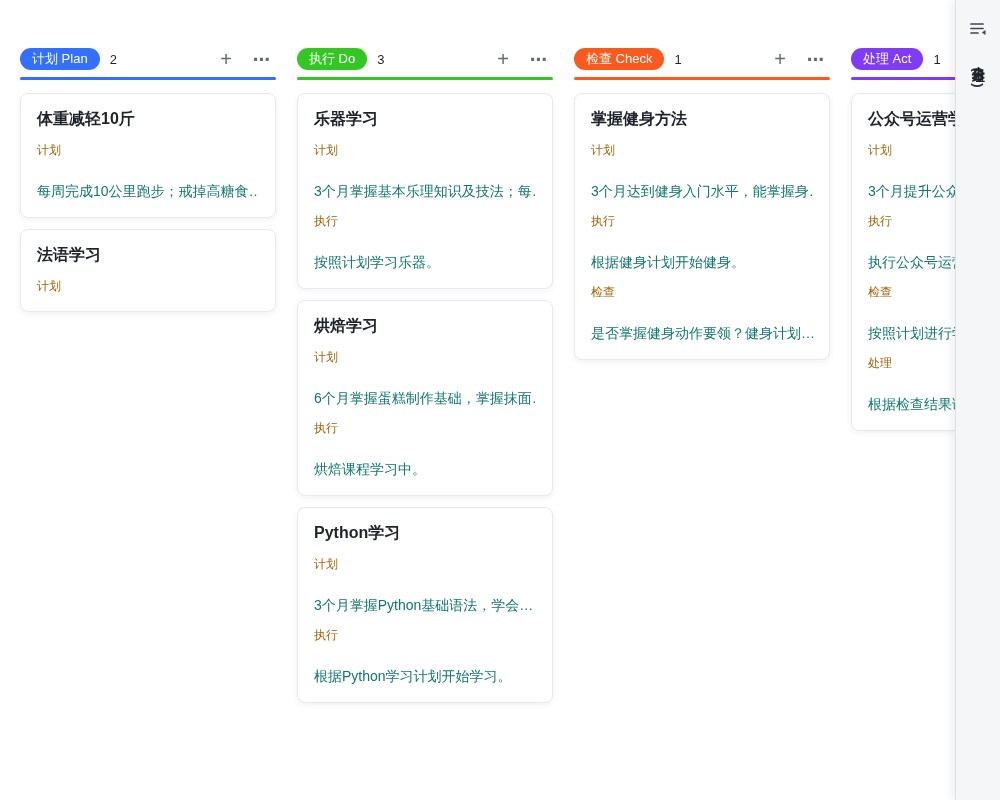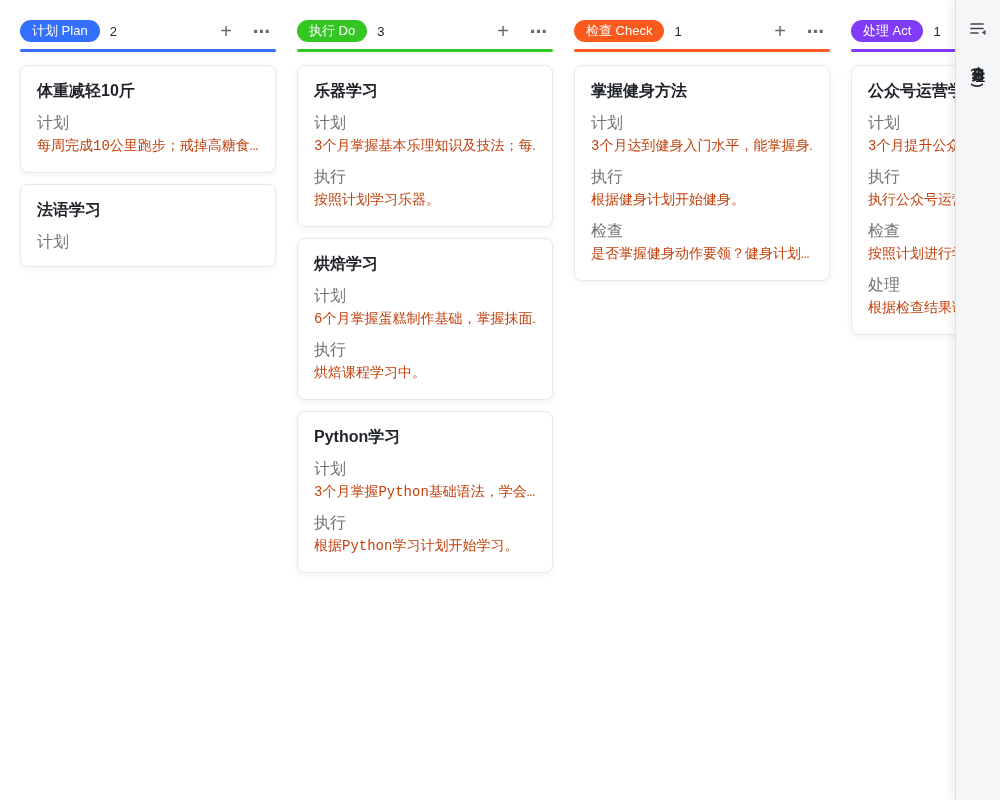--- a/index.html
+++ b/index.html
@@ -4,21 +4,21 @@
 <style>
   * { margin:0; padding:0; box-sizing:border-box; }
   html,body { width:1000px; height:800px; overflow:hidden; background:#ffffff;
               font-family:"Liberation Sans","DejaVu Sans",sans-serif; color:#1f2329; }
 
   .board { position:absolute; inset:0; overflow:hidden; display:flex;
            gap:21px; padding:19px 0 0 20px; }
 
   .column { width:256px; flex:0 0 256px; }
 
-  .col-head { display:flex; align-items:center; height:24px; }
+  .col-head { display:flex; align-items:center; height:24px;margin-top:28px; }
   .badge { color:#fff; font-size:13px; font-weight:500; line-height:16px;
            padding:3px 12px; border-radius:20px; white-space:nowrap; cursor:pointer; }
   .count { margin-left:10px; font-size:13px; color:#1f2329; }
   .head-actions { margin-left:auto; display:flex; align-items:center; gap:12px; padding-right:2px; }
   .icon-btn { width:24px; height:24px; display:flex; align-items:center; justify-content:center;
               color:#646a73; cursor:pointer; border-radius:4px; }
   .plus-glyph { font-size:20px; font-weight:400; line-height:20px; }
   .more-glyph { font-size:17px; font-weight:700; line-height:17px; letter-spacing:1px; }
 
   .underline { height:3px; border-radius:1.5px; margin-top:6px; }
@@ -27,23 +27,23 @@
   .c-green  { background:#34c724;text-align:center; }
   .c-orange { background:#fa5a1d; }
   .c-purple { background:#7f3bf5; }
 
   .cards { margin-top:13px; display:flex; flex-direction:column; gap:11px;justify-content:center; }
   .card { background:#ffffff; border:1px solid #e7e9ec; border-radius:8px;
           padding:14px 16px 16px; box-shadow:0 2px 6px rgba(31,35,41,0.06);
           cursor:pointer; overflow:hidden; }
   .card-title { font-size:16px; font-weight:700; line-height:22px; color:#1f2329; white-space:nowrap; }
   .field { margin-top:12px; }
-  .f-label { font-size:16px; line-height:17px; color:#737373; }
-  .f-value { font-size:14px; line-height:20px; color:#c2410c; margin-top:5px;
-             white-space:nowrap; overflow:hidden;font-family:Liberation Mono, monospace; }
+  .f-label { font-size:12px; line-height:17px; color:#a16207; }
+  .f-value { font-size:14px; line-height:20px; color:#0f766e; margin-top:22px;
+             white-space:nowrap; overflow:hidden; }
 
   .side-panel { position:absolute; top:0; right:0; width:45px; height:800px;
                 background:#f5f6f7; border-left:1px solid #dee0e3;
                 box-shadow:-3px 0 8px rgba(31,35,41,0.08); z-index:10;
                 display:flex; flex-direction:column; align-items:center; padding-top:16px; }
   .collapse-btn { width:26px; height:26px; display:flex; align-items:center; justify-content:center;
                   cursor:pointer; border-radius:4px; }
   .side-label { margin-top:14px; writing-mode:vertical-rl; text-orientation:mixed;
                 font-size:13px; font-weight:600; color:#1f2329; letter-spacing:2px;
                 cursor:pointer; }

